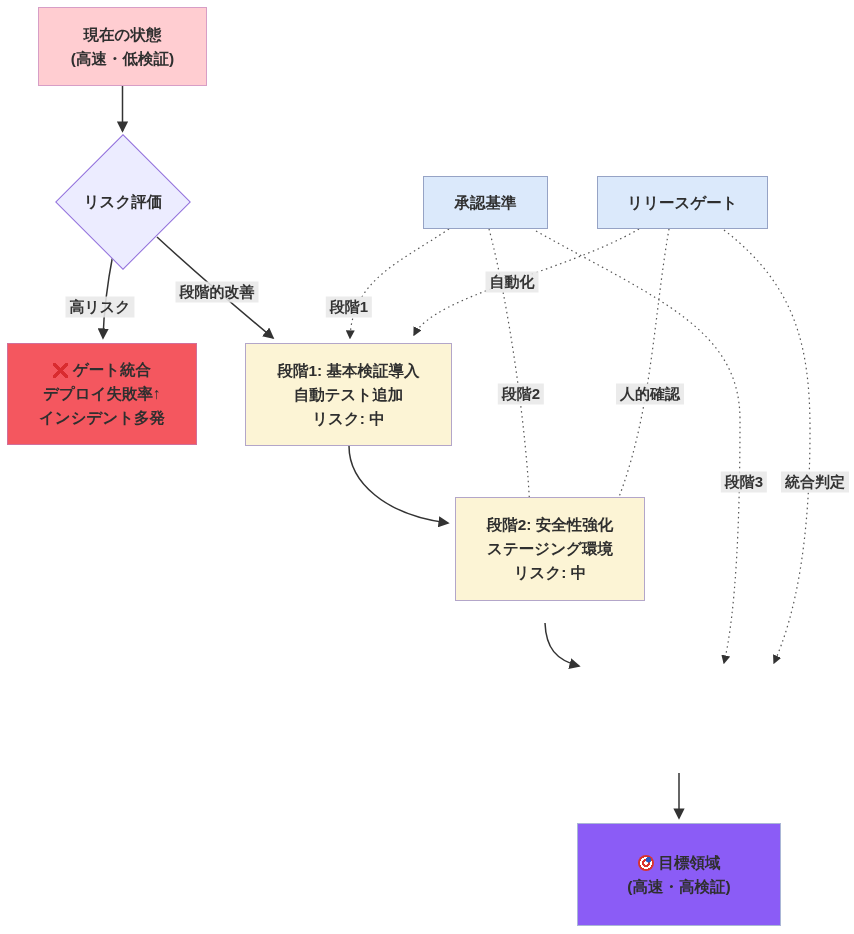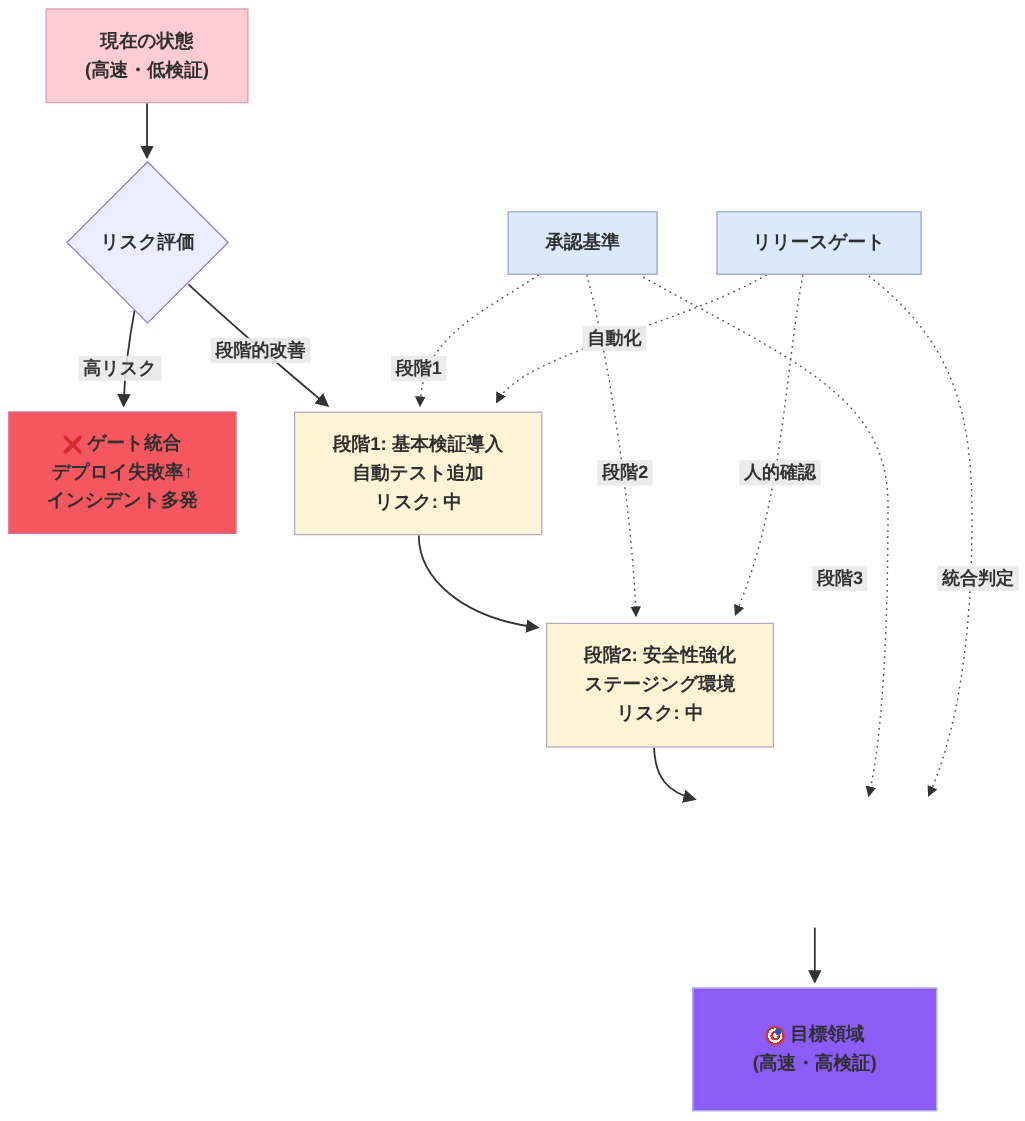--- a/index.html
+++ b/index.html
@@ -79,37 +79,37 @@
   <div class="node box gatebox" style="left:423px;top:176px;width:125px;height:53px">
     <div>承認基準</div>
   </div>
 
   <div class="node box phase" style="left:245px;top:343px;width:207px;height:103px">
     <div>段階1: 基本検証導入</div>
     <div>自動テスト追加</div>
     <div>リスク: 中</div>
   </div>
 
-  <div class="node box phase" style="left:455px;top:519px;width:190px;height:104px">
+  <div class="node box phase" style="left:455px;top:497px;width:190px;height:104px">
     <div>段階2: 安全性強化</div>
     <div>ステージング環境</div>
     <div>リスク: 中</div>
   </div>
 
 
   <div class="node box goal" style="left:577px;top:823px;width:204px;height:103px">
     <div class="iconrow">
       <span class="target-icon"></span>
       <span>目標領域</span>
     </div>
     <div>(高速・高検証)</div>
   </div>
 
   <div class="edge-label" style="left:100px;top:307px">高リスク</div>
   <div class="edge-label" style="left:217px;top:292px">段階的改善</div>
   <div class="edge-label" style="left:349px;top:307px">段階1</div>
   <div class="edge-label" style="left:512px;top:282px">自動化</div>
   <div class="edge-label" style="left:521px;top:394px">段階2</div>
   <div class="edge-label" style="left:650px;top:394px">人的確認</div>
-  <div class="edge-label" style="left:700px;top:482px">段階3</div>
+  <div class="edge-label" style="left:744px;top:482px">段階3</div>
   <div class="edge-label" style="left:815px;top:482px">統合判定</div>
 
 </div>
 
 </body></html>

